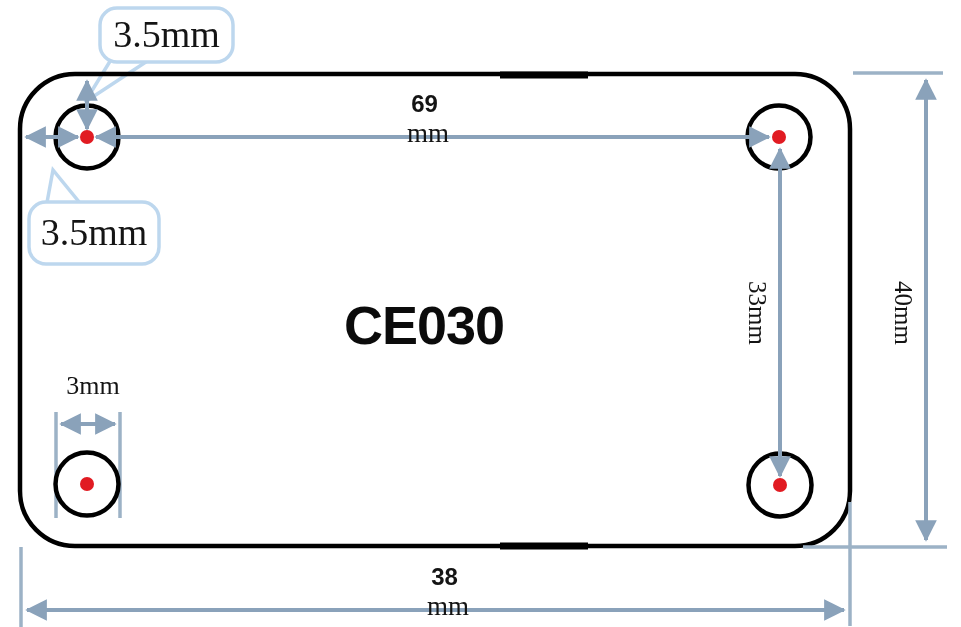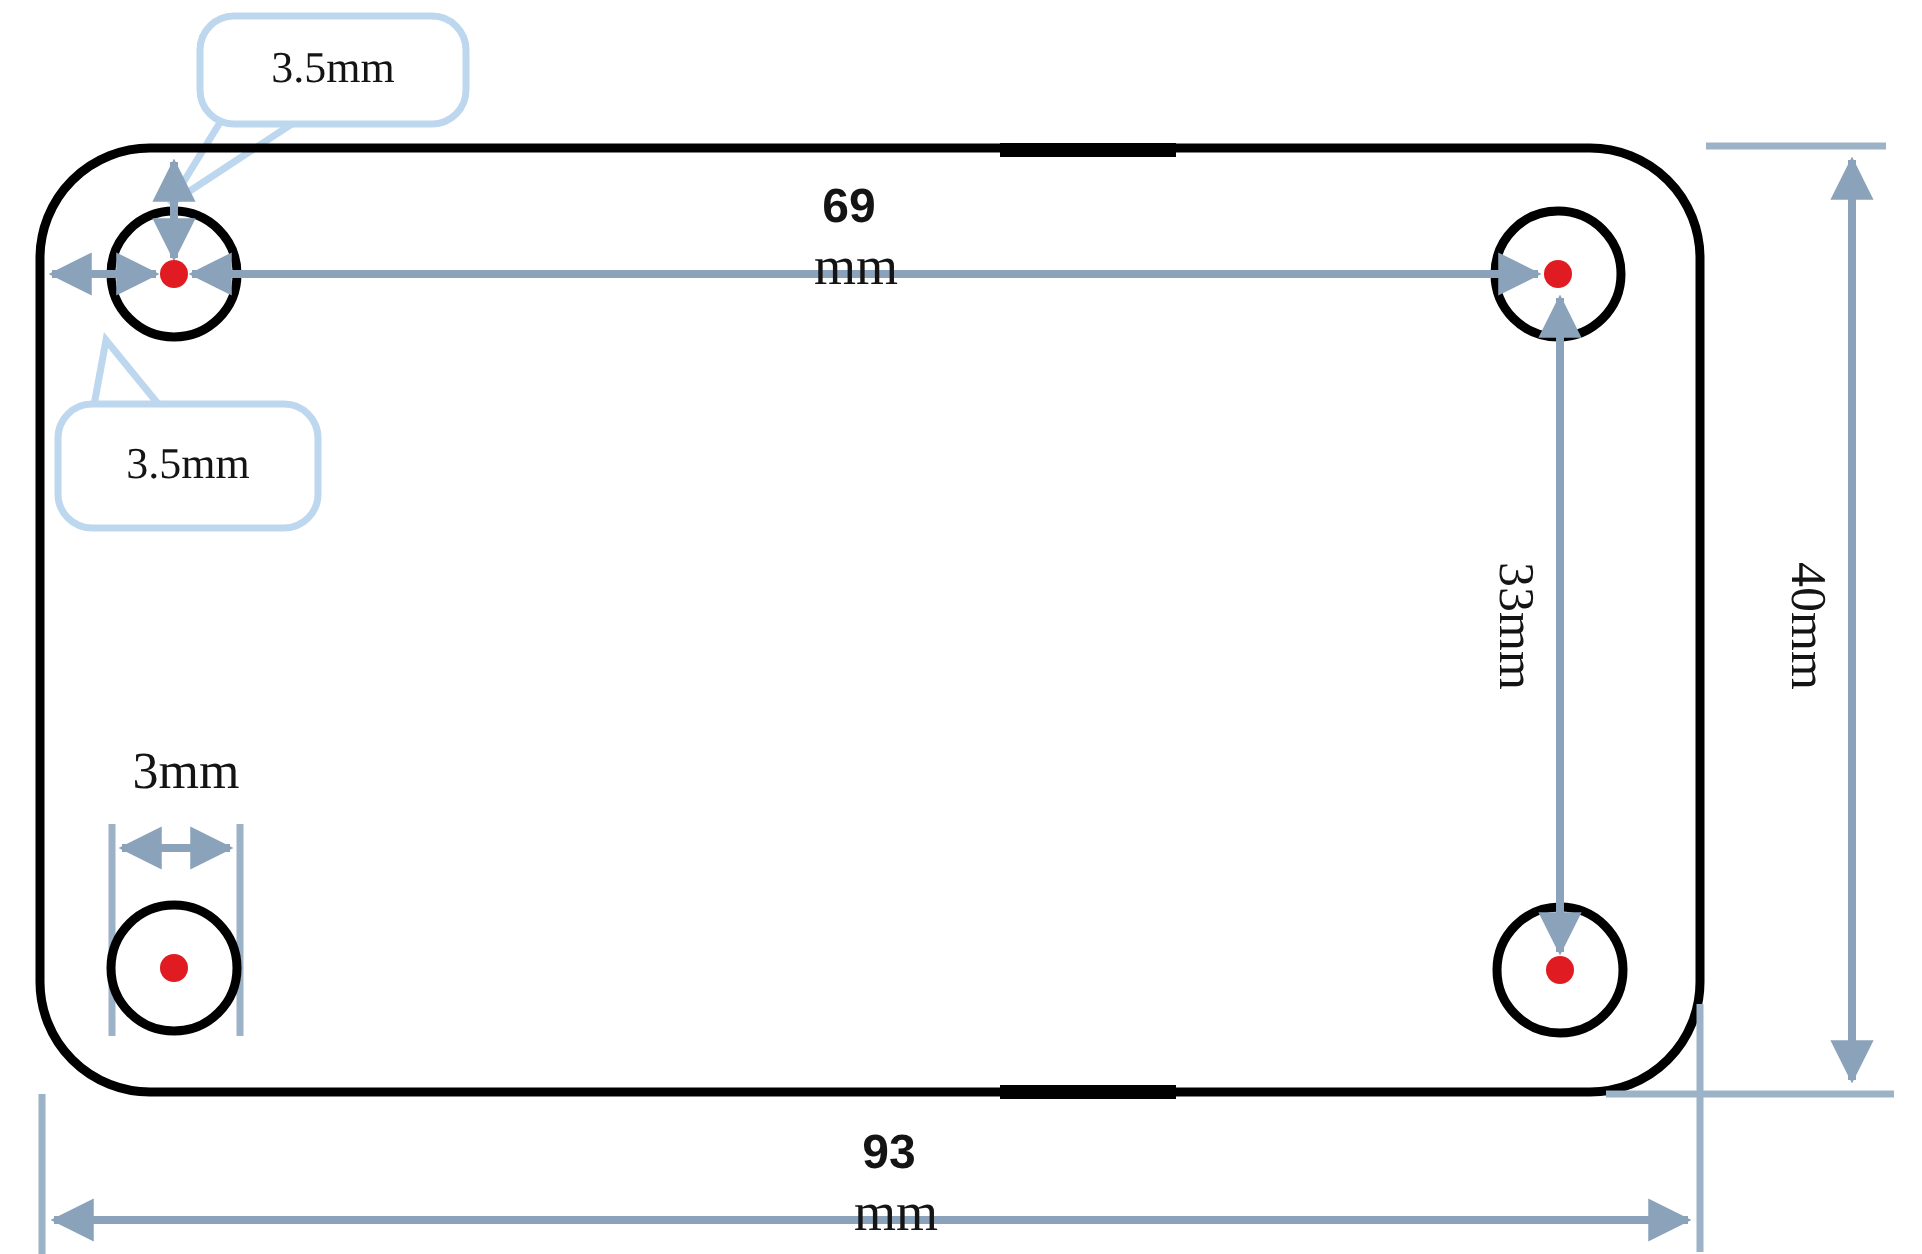--- a/index.html
+++ b/index.html
@@ -2,21 +2,21 @@
 <html><head>
 <meta charset="utf-8">
 <style>
   html,body { margin:0; padding:0; background:#ffffff; }
   .stage {
     position:relative; width:961px; height:627px; background:#ffffff;
     font-family:"Liberation Serif", serif; overflow:hidden;
   }
   .stage svg { position:absolute; left:0; top:0; }
   .lbl { position:absolute; color:#141414; display:flex; align-items:center; justify-content:center; white-space:nowrap; }
-  .callout-lbl { font-size:22px; }
+  .callout-lbl { font-size:38px; }
   .dim-lbl { font-size:27px;flex-direction:column; }
   .dim-lbl .num { font-family:"Liberation Sans", sans-serif; font-weight:bold; font-size:24px; }
   .dim-lbl .unit { margin-left:7px; }
   .rot90 { transform:rotate(90deg); font-size:25px; }
   .small-dim { font-size:26px; }
   .part-lbl {
     font-family:"Liberation Sans", sans-serif; font-weight:bold; font-size:54px;
     letter-spacing:-1px; color:#0b0b0b;
   }
   .board-line { stroke:#000000; fill:none; }
@@ -80,24 +80,25 @@
   <div class="lbl callout-lbl" style="left:100px; top:8px; width:133px; height:52px;">3.5mm</div>
 
   <div class="lbl callout-lbl" style="left:32px; top:201px; width:124px; height:62px;">3.5mm</div>
 
   <div class="lbl dim-lbl" style="left:352px; top:103px; width:145px; height:32px;">
     <span class="num">69</span>
       <span class="unit">mm</span>
   </div>
 
   <div class="lbl dim-lbl" style="left:372px; top:576px; width:145px; height:32px;">
-    <span class="num">93</span>
+    <span class="num">38</span>
       <span class="unit">mm</span>
   </div>
 
   <div class="lbl rot90" style="left:716px; top:299px; width:82px; height:28px;">33mm</div>
 
   <div class="lbl rot90" style="left:862px; top:299px; width:82px; height:28px;">40mm</div>
 
   <div class="lbl small-dim" style="left:53px; top:371px; width:80px; height:30px;">3mm</div>
 
+  <div class="lbl part-lbl" style="left:324px; top:296px; width:200px; height:58px;">CE030</div>
 
 </div>
 
 </body></html>

